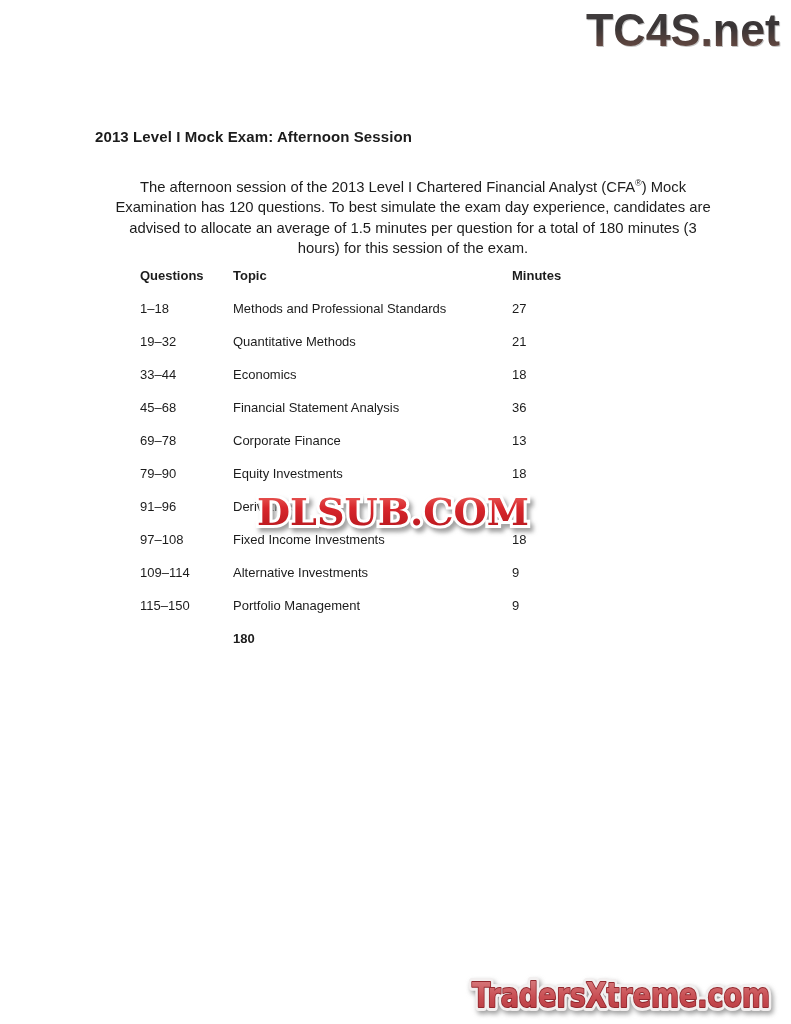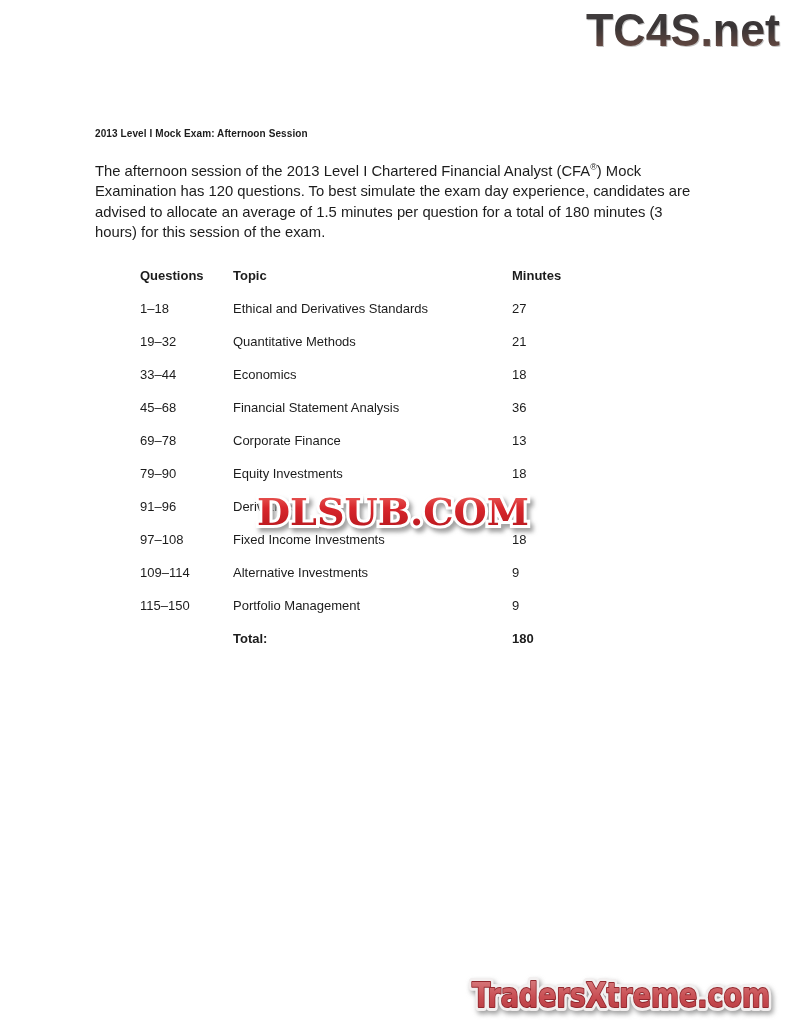--- a/index.html
+++ b/index.html
@@ -12,30 +12,31 @@
     overflow: hidden;
   }
   .page { position: absolute; inset: 0; }
 
   
   .top-logo { position: absolute; top: 3px; right: 6px; text-align: right; }
 
   
   .doc-title {
     position: absolute; left: 95px; top: 128px;
-    font-size: 10px; font-weight: bold; margin: 0;
+    font-size: 15px; font-weight: bold; margin: 0;
     letter-spacing: 0.1px;
   }
 
   
   .intro {
     position: absolute; left: 95px; top: 161px;
     width: 604px;
     font-size: 14.8px; line-height: 20.3px;
-    margin: 0;
+    margin: 16px;
+    text-align: center;
   }
   .intro sup { font-size: 9px; line-height: 0; }
 
   
   .exam-table {
     position: absolute; left: 140px; top: 268px;
     font-size: 13px;
   }
   .t-row {
     display: grid;
@@ -77,21 +78,21 @@
   <p class="intro"><span>The afternoon session of the 2013 Level I Chartered Financial Analyst (CFA</span><sup>®</sup><span>) Mock Examination has 120 questions. To best simulate the exam day experience, candidates are advised to allocate an average of 1.5 minutes per question for a total of 180 minutes (3 hours) for this session of the exam.</span></p>
 
   <div class="exam-table">
     <div class="t-row header">
       <div class="cell">Questions</div>
       <div class="cell">Topic</div>
       <div class="cell">Minutes</div>
     </div>
     <div class="t-row">
       <div class="cell">1–18</div>
-      <div class="cell">Ethical and Derivatives Standards</div>
+      <div class="cell">Methods and Professional Standards</div>
       <div class="cell">27</div>
     </div>
     <div class="t-row">
       <div class="cell">19–32</div>
       <div class="cell">Quantitative Methods</div>
       <div class="cell">21</div>
     </div>
     <div class="t-row">
       <div class="cell">33–44</div>
       <div class="cell">Economics</div>
@@ -127,21 +128,20 @@
       <div class="cell">Alternative Investments</div>
       <div class="cell">9</div>
     </div>
     <div class="t-row">
       <div class="cell">115–150</div>
       <div class="cell">Portfolio Management</div>
       <div class="cell">9</div>
     </div>
     <div class="t-row total">
       <div class="cell"></div>
-      <div class="cell">Total:</div>
       <div class="cell">180</div>
     </div>
   </div>
 
   <div class="watermark">
     <svg width="302" height="56" viewBox="0 0 302 56">
       <defs>
         <linearGradient id="wmGrad" x1="0" y1="0" x2="0" y2="1">
           <stop offset="0%" stop-color="#ef7168"></stop>
           <stop offset="42%" stop-color="#d8262c"></stop>

